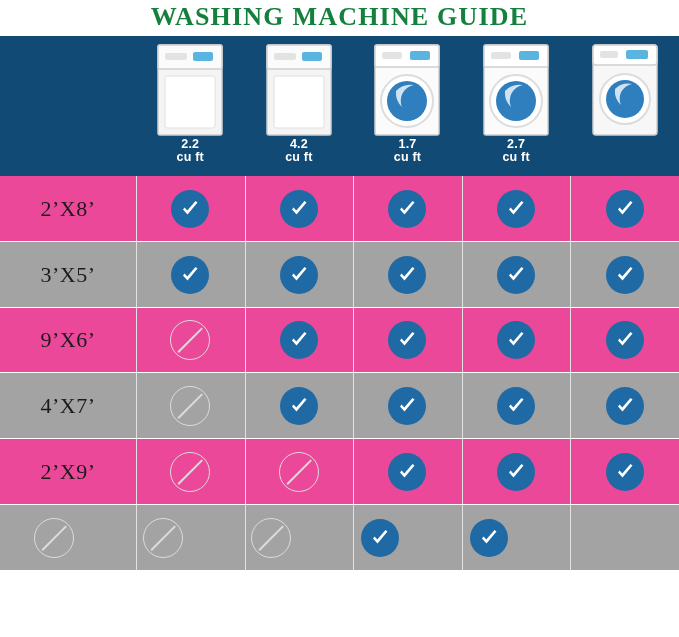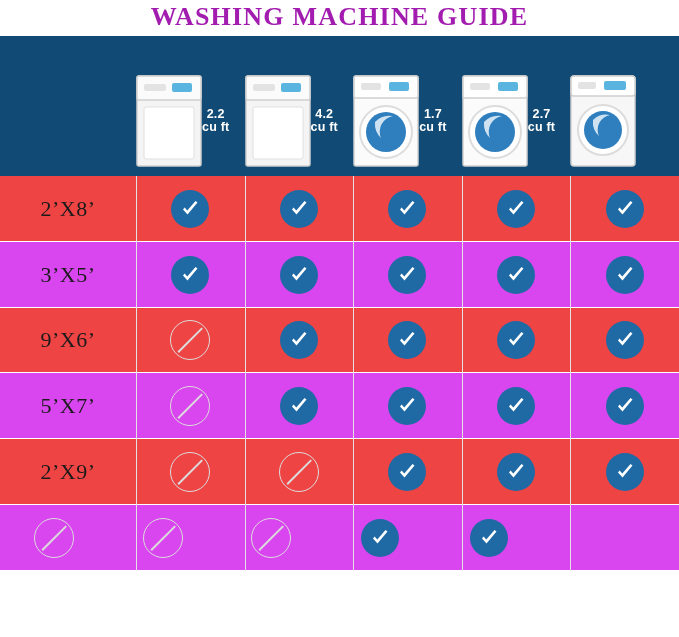--- a/index.html
+++ b/index.html
@@ -23,21 +23,21 @@
   .title {
     position: absolute;
     top: 2px;
     left: 0;
     width: 679px;
     text-align: center;
     font-family: "Liberation Serif", serif;
     font-weight: bold;
     font-size: 26px;
     letter-spacing: 1.2px;
-    color: #a21caf;
+    color: #15803d;
     white-space: nowrap;
   }
   
   .header-band {
     position: absolute;
     left: 0;
     top: 36px;
     width: 679px;
     height: 140px;
     background: #114a74;
@@ -47,26 +47,25 @@
     left: 136px;
     top: 36px;
     width: 543px;
     height: 140px;
     display: flex;
   }
   .header-cell {
     width: 108.6px;
     height: 140px;
     display: flex;
-    flex-direction: row;
+    flex-direction: column;
     align-items: center;
     justify-content: flex-start;
     box-sizing: border-box;
     padding-top: 6px;
-    margin-top: 12px;
   }
   .machine-wrap {
     height: 96px;
     display: flex;
     align-items: center;
     justify-content: center;
   }
   .col-label {
     color: #ffffff;
     font-family: "Liberation Sans", sans-serif;
@@ -83,22 +82,22 @@
     left: 0;
     top: 176px;
     width: 679px;
   }
   .row {
     position: relative;
     height: 65.8px;
     display: flex;
     align-items: center;
   }
-  .row.odd  { background: #ef4444; }
-  .row.even { background: #d946ef; }
+  .row.odd  { background: #ec4899; }
+  .row.even { background: #a3a3a3; }
   .row-sep {
     position: absolute;
     left: 0;
     bottom: 0;
     width: 679px;
     height: 1px;
     background: #ffffff;
   }
   .size-cell {
     width: 136px;
@@ -349,21 +348,21 @@
           </div>
         </div>
         <div class="vline" style="left: 136px;"></div>
         <div class="vline" style="left: 244.6px;"></div>
         <div class="vline" style="left: 353.2px;"></div>
         <div class="vline" style="left: 461.8px;"></div>
         <div class="vline" style="left: 570.4px;"></div>
         <div class="row-sep"></div>
       </div>
       <div class="row even">
-        <div class="size-cell">5’X7’</div>
+        <div class="size-cell">4’X7’</div>
         <div class="mark-cell">
           <div class="no-badge"></div>
         </div>
         <div class="mark-cell">
           <div class="check-badge">
             <svg width="22" height="22" viewBox="0 0 22 22">
     <path d="M4 11.5 L8.5 16.5 L18.5 4.5 L16.5 3 L8.3 12.6 L5.6 9.6 Z" fill="#ffffff"></path>
   </svg>
           </div>
         </div>

